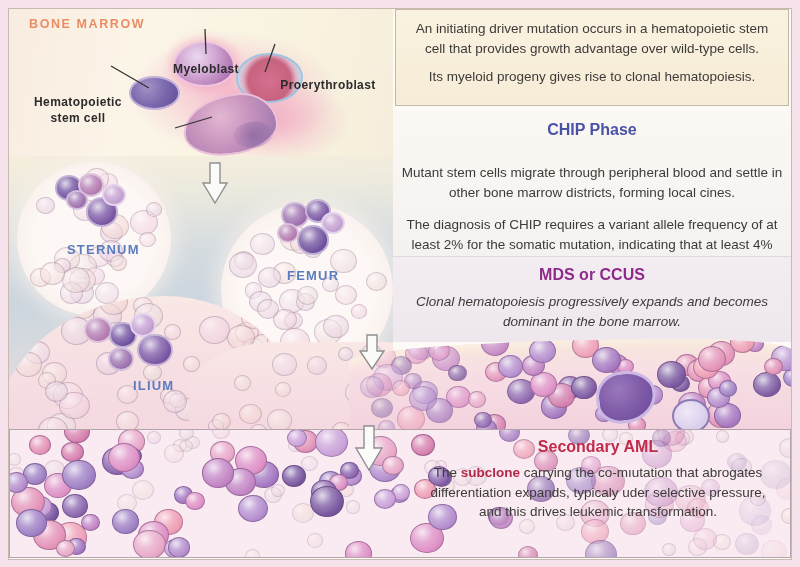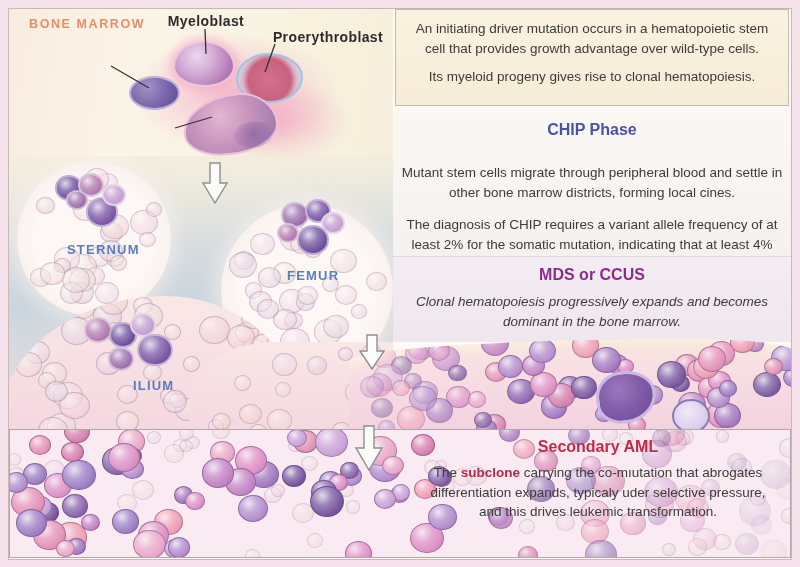--- a/index.html
+++ b/index.html
@@ -5,21 +5,21 @@
   html,body{margin:0;padding:0;background:#f6e2eb;}
   .frame{position:relative;width:800px;height:567px;background:#f6e2eb;
          font-family:"Liberation Sans",sans-serif;overflow:hidden;}
   .content{position:absolute;left:8px;top:8px;width:782px;height:550px;
            background:#fdfbf7;border:1px solid #c8bab0;overflow:hidden;}
   .abs{position:absolute;}
   
   .panel-topleft{left:0;top:0;width:384px;height:147px;overflow:hidden;
     background:linear-gradient(100deg,#f9ece1 0%,#fbf5e8 35%,#f8f2df 75%,#f5eedc 100%);}
   .bm-header{left:20px;top:8px;font-size:12.5px;font-weight:bold;color:#e98e64;letter-spacing:1.6px;}
-  .cell-label{font-size:14px;font-weight:600;color:#2b2b2b;letter-spacing:.4px;text-align:center;line-height:16px;}
+  .cell-label{font-size:12px;font-weight:600;color:#2b2b2b;letter-spacing:.4px;text-align:center;line-height:16px;margin-top:48px;}
   .glow{border-radius:50%;filter:blur(2px);}
   .bigcell{border:2px solid #eec3dd;}
   .leader{position:absolute;inset:0;pointer-events:none;}
   
   .illustration{left:0;top:147px;width:384px;height:273px;overflow:hidden;
     background:linear-gradient(178deg,#f6eedd 0%,#eceade 14%,#d6dce0 34%,#ccd6de 52%,#d5d9de 66%,#e2dcde 80%,#e9dde0 100%);}
   .inset-circle{border-radius:50%;overflow:hidden;
     background:radial-gradient(circle,#fdf8f5 55%,#f8efeb 76%,#efe4e2 90%,#e5dcdd 100%);
     box-shadow:0 0 16px 8px rgba(248,241,236,.55);}
   .mound{background:linear-gradient(180deg,#f9e8e6 0%,#f7e0e3 45%,#f4d9e0 100%);overflow:hidden;}
@@ -66,20 +66,24 @@
     <svg class="leader" viewBox="0 0 384 147">
       <line x1="196" y1="20" x2="197" y2="45" stroke="#333" stroke-width="1.3"></line>
       <line x1="266" y1="35" x2="256" y2="63" stroke="#333" stroke-width="1.3"></line>
       <line x1="102" y1="57" x2="140" y2="79" stroke="#333" stroke-width="1.3"></line>
       <line x1="166" y1="119" x2="203" y2="108" stroke="#333" stroke-width="1.3"></line>
     </svg>
 
     <div class="abs bm-header">BONE MARROW</div>
     <div class="abs cell-label" style="left:147px;top:4px;width:100px;">Myeloblast</div>
     <div class="abs cell-label" style="left:258px;top:20px;width:122px;">Proerythroblast</div>
+    <div class="abs cell-label" style="left:8px;top:37px;width:122px;">
+      <span>Hematopoietic</span><br>
+      <span>stem cell</span>
+    </div>
   </div>
 
   <div class="abs illustration">
     <div class="abs inset-circle" style="left:8px;top:6px;width:154px;height:154px;" id="cells-sternum">
           <div class="cellpiece" style="left: 71.0306px; top: 84.1273px; width: 21.1622px; height: 19.046px; opacity: 0.55; background: radial-gradient(circle at 35% 30%, rgb(253, 246, 248) 0%, rgb(247, 225, 232) 35%, rgb(244, 215, 224) 70%, rgb(190, 160, 181) 100%); border: 1px solid rgb(182, 152, 175);"></div>
           <div class="cellpiece" style="left: 82.8779px; top: 59.7078px; width: 21.4271px; height: 19.2844px; opacity: 0.55; background: radial-gradient(circle at 35% 30%, rgb(250, 244, 248) 0%, rgb(238, 218, 230) 35%, rgb(232, 206, 222) 70%, rgb(182, 154, 180) 100%); border: 1px solid rgb(175, 147, 174);"></div>
           <div class="cellpiece" style="left: 51.7716px; top: 91.5978px; width: 25.8093px; height: 23.2284px; opacity: 0.55; background: radial-gradient(circle at 35% 30%, rgb(251, 247, 247) 0%, rgb(241, 227, 227) 35%, rgb(236, 218, 218) 70%, rgb(185, 162, 177) 100%); border: 1px solid rgb(178, 154, 172);"></div>
           <div class="cellpiece" style="left: 19.3655px; top: 35.2073px; width: 16.2514px; height: 14.6263px; opacity: 0.55; background: radial-gradient(circle at 35% 30%, rgb(250, 244, 248) 0%, rgb(238, 218, 230) 35%, rgb(232, 206, 222) 70%, rgb(182, 154, 180) 100%); border: 1px solid rgb(175, 147, 174);"></div>
           <div class="cellpiece" style="left: 80.0677px; top: 10.9573px; width: 19.2775px; height: 17.3497px; opacity: 0.55; background: radial-gradient(circle at 35% 30%, rgb(253, 246, 248) 0%, rgb(247, 225, 232) 35%, rgb(244, 215, 224) 70%, rgb(190, 160, 181) 100%); border: 1px solid rgb(182, 152, 175);"></div>
           <div class="cellpiece" style="left: 53.4005px; top: 120.082px; width: 22.0715px; height: 19.8644px; opacity: 0.55; background: radial-gradient(circle at 35% 30%, rgb(250, 245, 248) 0%, rgb(236, 220, 232) 35%, rgb(230, 208, 224) 70%, rgb(181, 156, 181) 100%); border: 1px solid rgb(174, 148, 175);"></div>

